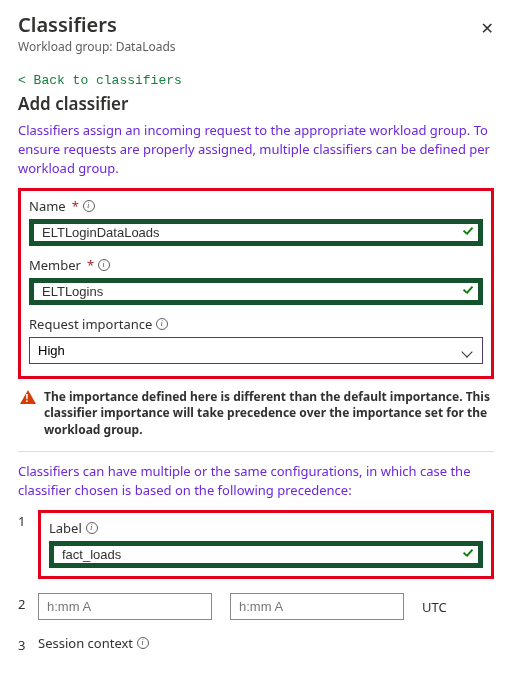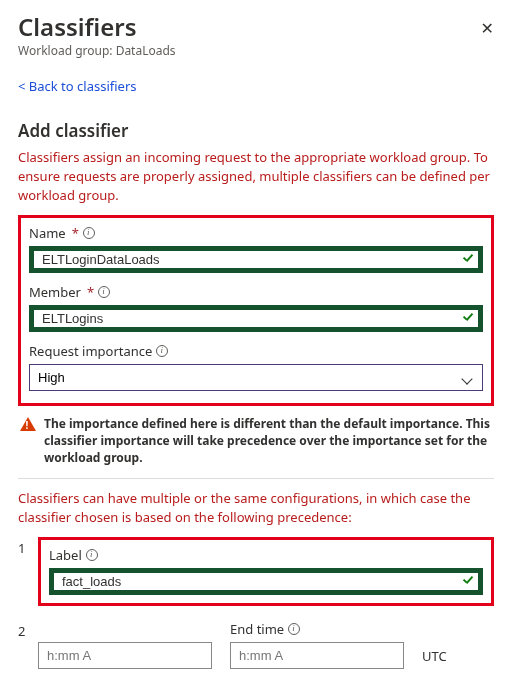--- a/index.html
+++ b/index.html
@@ -4,26 +4,26 @@
 <style>
   * { box-sizing: border-box; }
   html, body {
     margin: 0; padding: 0;
     font-family: "Segoe UI", -apple-system, BlinkMacSystemFont, system-ui, sans-serif;
     font-size: 13px; color: #323130; background: #fff;
     width: 512px;
   }
   .panel { width: 512px; padding: 14px 18px 20px 18px; }
   .hdr-row { display: flex; justify-content: space-between; align-items: flex-start; }
-  .hdr-title { font-size: 24px; font-weight: 600; line-height: 1.1; }
+  .hdr-title { font-size: 20px; font-weight: 600; line-height: 1.1; }
   .hdr-sub { font-size: 12px; color: #605e5c; margin-top: 2px; }
   .close-x { font-size: 16px; line-height: 1; margin-top: 6px; cursor: default; color: #323130; }
-  .backlink { color: #1d4ed8; font-size: 13px; margin: 18px 0 24px 0; display: block; }
+  .backlink { color: #15803d; font-size: 13px; margin: 18px 0 4px 0; display: block; font-family: Liberation Mono, monospace; }
   .section-title { font-size: 17px; font-weight: 600; margin-top: 2px; }
-  .desc { color: #b91c1c; font-size: 13px; margin: 6px 0 10px 0; line-height: 1.45; }
+  .desc { color: #6d28d9; font-size: 13px; margin: 6px 0 10px 0; line-height: 1.45; }
   .redbox { border: 3px solid #e3001b; padding: 6px 8px 10px 8px; margin-bottom: 10px; }
   .fld { margin-bottom: 10px; }
   .fld-lbl { font-size: 13px; margin-bottom: 4px; display: flex; align-items: center; gap: 4px; text-align: right; }
   .req { color: #a4262c; margin-left: 2px; }
   .info-ic { display: inline-block; width: 12px; height: 12px; border: 1px solid #605e5c; border-radius: 50%; position: relative; }
   .info-ic::after { content: "i"; font-family: Georgia, serif; font-style: italic; font-size: 9px; color: #605e5c; position: absolute; left: 3.2px; top: -1px; }
   .inp-wrap { position: relative; }
   .inp {
     width: 100%; height: 27px;
     border: 5px solid #14532d;
@@ -147,24 +147,20 @@
   </div>
 
   <div class="cfg-row">
     <div class="cfg-idx">2</div>
     <div class="cfg-body">
       <div class="time-row">
         <div class="time-col">
           <input class="inp inp-plain" placeholder="h:mm A" style="">
         </div>
         <div class="time-col">
-          <div class="fld-lbl">
-            <span>End time</span>
-            <span class="info-ic"></span>
-          </div>
           <input class="inp inp-plain" placeholder="h:mm A" style="">
         </div>
         <div class="utc">UTC</div>
       </div>
     </div>
   </div>
 
   <div class="cfg-row">
     <div class="cfg-idx">3</div>
     <div class="cfg-body">

